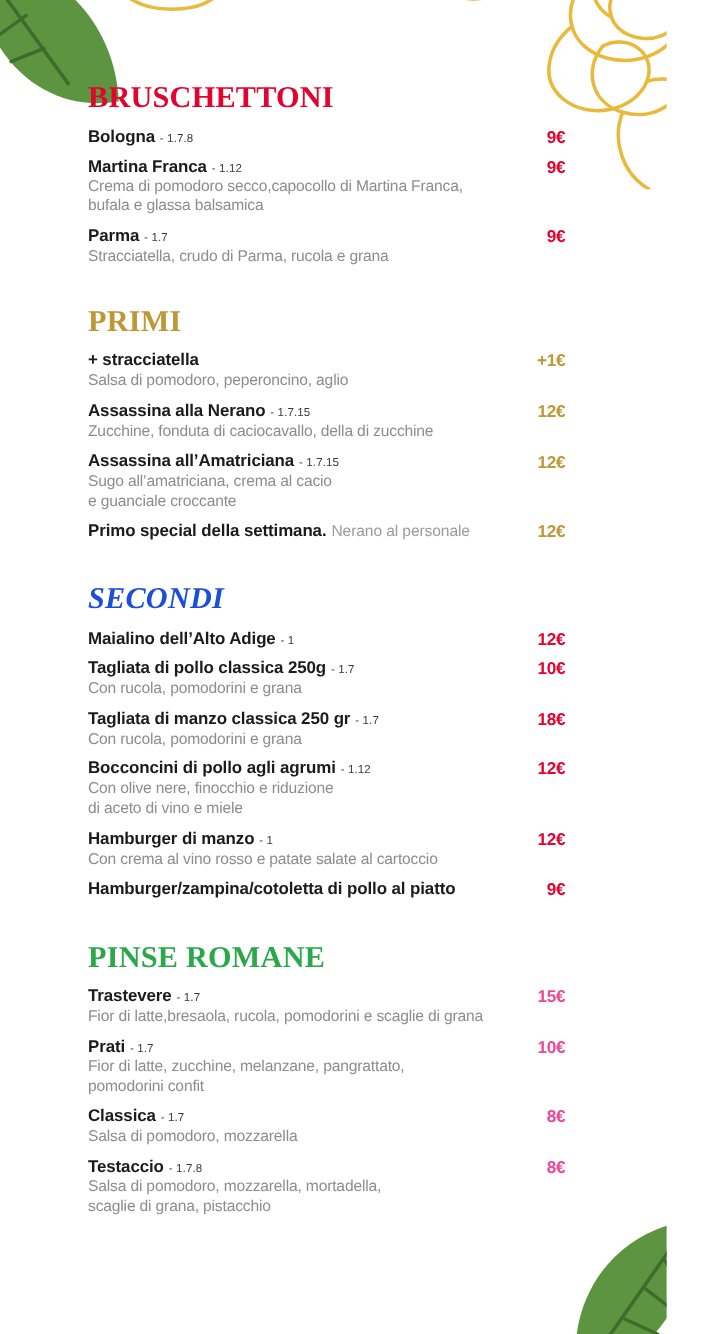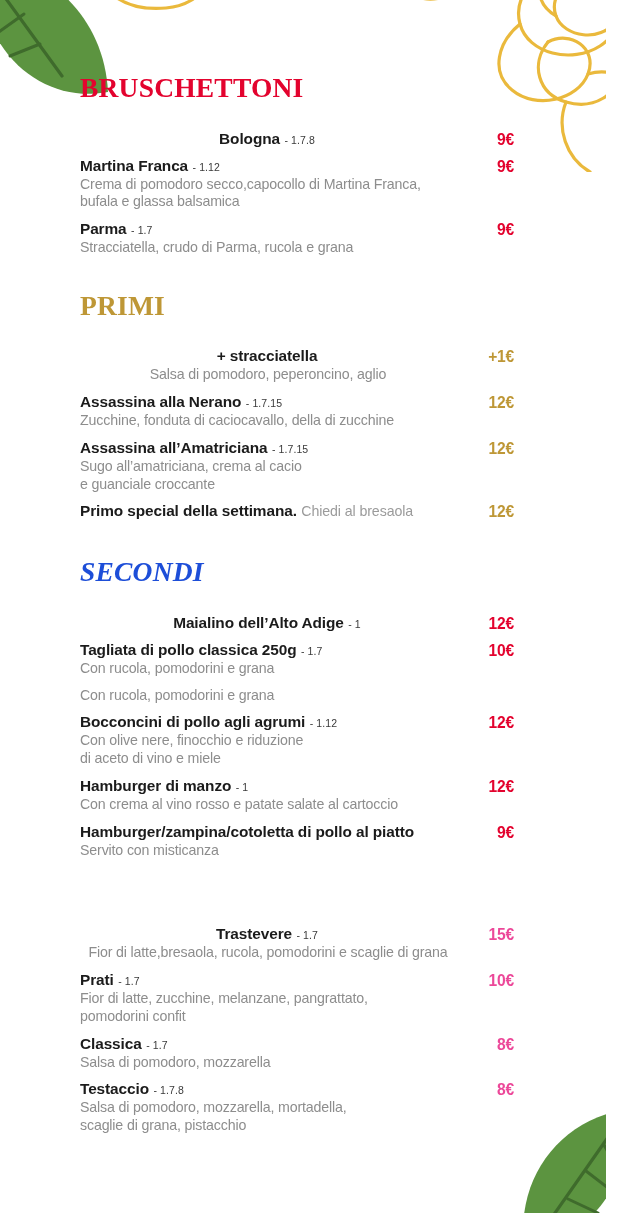--- a/index.html
+++ b/index.html
@@ -75,21 +75,21 @@
   .items {
     margin: 0;
     padding: 0;
     list-style: none;
   }
 
   .item {
     position: relative;
     margin-top: 9px;
   }
-  .item:first-child { margin-top: 20px; text-align: center; }
+  .item:first-child { margin-top: 6px; }
 
   .item-head {
     display: block;
     position: relative;
     padding-right: 60px;
   }
 
   .item-name {
     font-family: "Liberation Sans", sans-serif;
     font-size: 15.4px;
@@ -261,21 +261,21 @@
             <span class="item-code">- 1.7.15</span>
             <span class="item-price price-gold">12€</span>
           </div>
           <div class="item-desc">Sugo all’amatriciana, crema al cacio
 e guanciale croccante</div>
         </li>
 
         <li class="item">
           <div class="item-head">
             <span class="item-name">Primo special della settimana.</span>
-            <span class="item-inline-note">Chiedi al bresaola</span>
+            <span class="item-inline-note">Nerano al personale</span>
             <span class="item-price price-gold">12€</span>
           </div>
         </li>
       </ul>
     </div>
 
     <div class="section sec-gap-secondi">
       <h2 class="section-title title-secondi">SECONDI</h2>
       <div class="title-spacer"></div>
       <ul class="items">
@@ -291,20 +291,25 @@
         <li class="item">
           <div class="item-head">
             <span class="item-name">Tagliata di pollo classica 250g</span>
             <span class="item-code">- 1.7</span>
             <span class="item-price price-red">10€</span>
           </div>
           <div class="item-desc">Con rucola, pomodorini e grana</div>
         </li>
 
         <li class="item">
+          <div class="item-head">
+            <span class="item-name">Tagliata di manzo classica 250 gr</span>
+            <span class="item-code">- 1.7</span>
+            <span class="item-price price-red">18€</span>
+          </div>
           <div class="item-desc">Con rucola, pomodorini e grana</div>
         </li>
 
         <li class="item">
           <div class="item-head">
             <span class="item-name">Bocconcini di pollo agli agrumi</span>
             <span class="item-code">- 1.12</span>
             <span class="item-price price-red">12€</span>
           </div>
           <div class="item-desc">Con olive nere, finocchio e riduzione
@@ -318,26 +323,26 @@
             <span class="item-price price-red">12€</span>
           </div>
           <div class="item-desc">Con crema al vino rosso e patate salate al cartoccio</div>
         </li>
 
         <li class="item">
           <div class="item-head">
             <span class="item-name">Hamburger/zampina/cotoletta di pollo al piatto</span>
             <span class="item-price price-red">9€</span>
           </div>
-          <div class="item-desc">Servito con misticanza</div>
         </li>
       </ul>
     </div>
 
     <div class="section sec-gap-pinse">
+      <h2 class="section-title title-pinse">PINSE ROMANE</h2>
       <div class="title-spacer"></div>
       <ul class="items">
 
         <li class="item">
           <div class="item-head">
             <span class="item-name">Trastevere</span>
             <span class="item-code">- 1.7</span>
             <span class="item-price price-green">15€</span>
           </div>
           <div class="item-desc">Fior di latte,bresaola, rucola, pomodorini e scaglie di grana</div>

